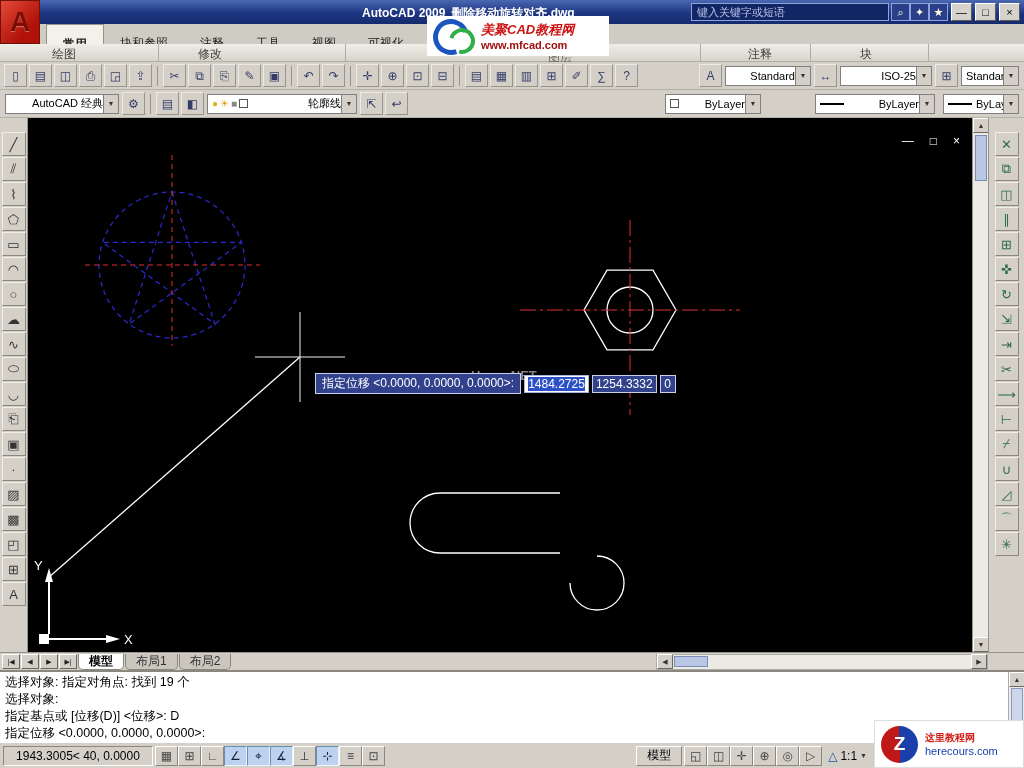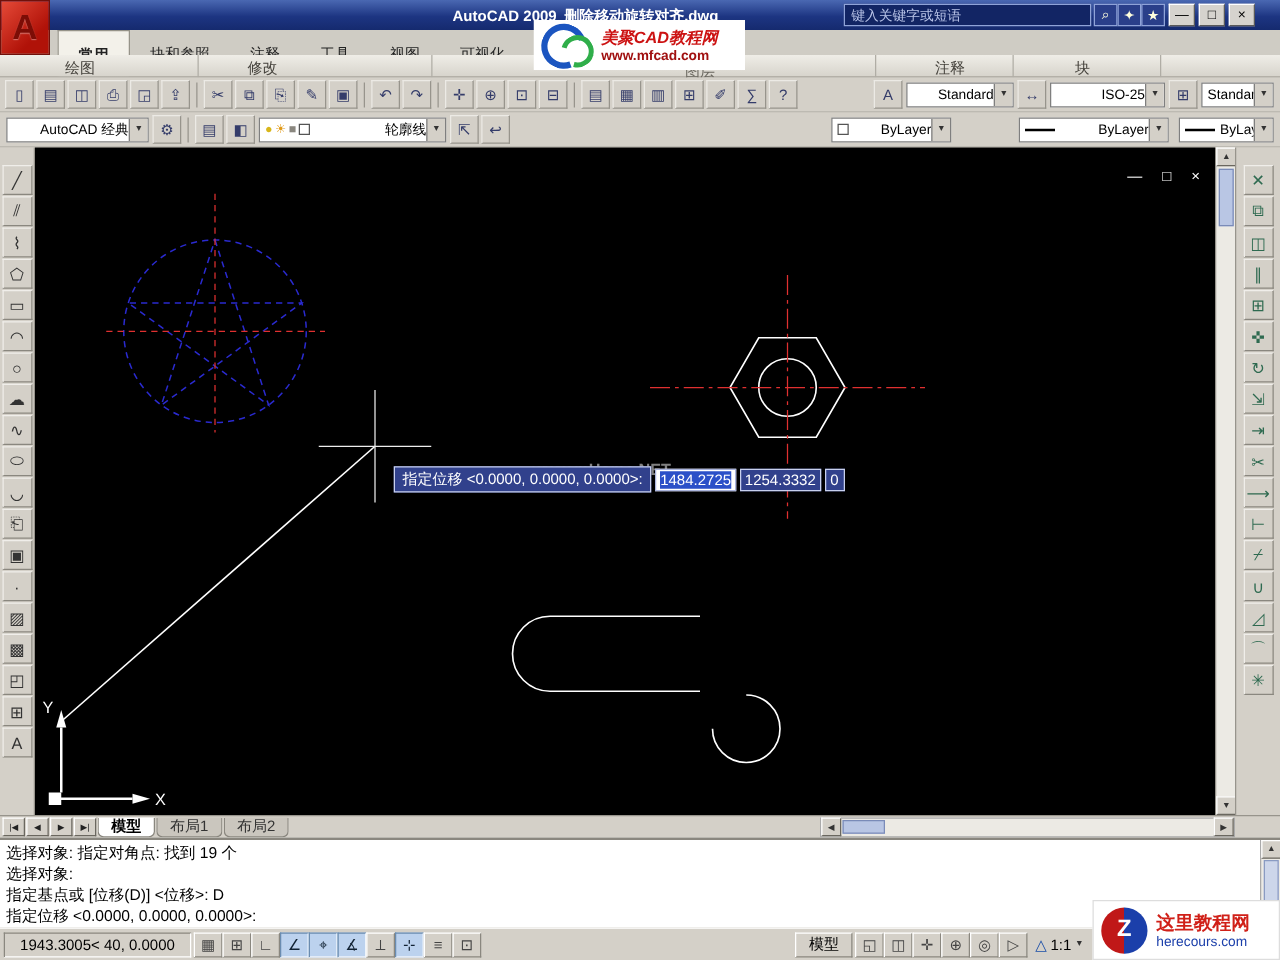--- a/index.html
+++ b/index.html
@@ -9,21 +9,21 @@
 
   
   .titlebar { position:absolute; top:0; left:0; right:0; height:24px;
     background:linear-gradient(180deg,#4a68b2 0%,#1d3582 55%,#152a6e 100%); color:#fff; }
   .app-logo { position:absolute; left:0; top:0; width:40px; height:44px; z-index:30;
     background:linear-gradient(135deg,#e64a38 0%,#b01208 70%); border:1px solid #70100a;
     display:flex; align-items:center; justify-content:center; font-size:28px; font-weight:bold;
     color:#7c0d06; text-shadow:0 1px 1px rgba(255,255,255,.4); }
   .title-text { position:absolute; left:362px; top:5px; font-weight:bold; white-space:nowrap; }
   .title-text .doc { margin-left:6px; }
-  .title-search { position:absolute; right:20px; top:3px; display:flex; align-items:center; gap:2px; }
+  .title-search { position:absolute; right:4px; top:3px; display:flex; align-items:center; gap:2px; }
   .search-field { width:198px; height:18px; background:#122564; border:1px solid #8fa3d8;
     color:#b9c4e8; font-size:11px; padding:0 5px; display:flex; align-items:center; overflow:hidden; white-space:nowrap; }
   .title-icon { width:19px; height:18px; background:#2a3f8a; border:1px solid #8fa3d8; color:#ffd;
     font-size:11px; display:flex; align-items:center; justify-content:center; }
   .winbtn { width:21px; height:18px; background:#d6d3ce; border:1px solid; border-color:#fff #5a5a5a #5a5a5a #fff;
     color:#000; font-size:11px; display:flex; align-items:center; justify-content:center; margin-left:1px; }
 
   
   .menubar { position:absolute; top:24px; left:0; right:0; height:38px; background:#cfccc4;
     border-bottom:1px solid #a5a29a; }
@@ -120,35 +120,35 @@
   .sttbtn { width:23px; height:20px; background:#d4d0c8; border:1px solid; border-color:#fff #8a877f #8a877f #fff;
     display:flex; align-items:center; justify-content:center; font-size:12px; color:#444; }
   .sttbtn.active { background:#bcd2ee; border-color:#6a8cb0 #eef4fb #eef4fb #6a8cb0; color:#123; }
   .model-btn { padding:0 10px; height:20px; background:#d4d0c8; border:1px solid;
     border-color:#fff #8a877f #8a877f #fff; font-size:12px; display:flex; align-items:center; }
   .anno { display:flex; align-items:center; gap:3px; padding:0 4px; height:20px; }
   .anno-a { color:#1a4ea8; font-weight:bold; }
   .arrow-sm { font-size:7px; color:#333; }
 
   
-  .wm-top { position:absolute; left:427px; top:16px; width:169px; height:40px; background:#fff; z-index:40;
+  .wm-top { position:absolute; left:427px; top:16px; width:182px; height:40px; background:#fff; z-index:40;
     display:flex; align-items:center; gap:5px; padding:14px 5px; }
   .wm-top-logo { width:44px; height:36px; position:relative; flex:none; }
   .wm-top-logo::before { content:""; position:absolute; left:1px; top:1px; width:26px; height:26px;
     border-radius:50%; border:5px solid #1b55c0; border-right-color:transparent; transform:rotate(25deg); }
   .wm-top-logo::after { content:""; position:absolute; right:1px; bottom:0; width:18px; height:18px;
     border-radius:50%; border:4px solid #2fae4a; border-left-color:transparent; transform:rotate(-30deg); }
   .wm-top-title { color:#cc1212; font-weight:bold; font-size:13px; font-style:italic; white-space:nowrap; }
   .wm-top-url { color:#a01010; font-weight:bold; font-size:11px; }
   .wm-bottom { position:absolute; right:0; bottom:0; width:150px; height:48px; background:#fff; z-index:50;
     border:1px solid #ddd; display:flex; align-items:center; gap:7px; padding:4px 6px; }
   .wm-logo { width:37px; height:37px; border-radius:50%; flex:none;
     background:conic-gradient(#1b3faa 0 50%, #c01818 50% 100%);
     color:#fff; display:flex; align-items:center; justify-content:center; font-size:19px; font-weight:bold; }
-  .wm-title { color:#d02018; font-weight:bold; font-size:15px; white-space:nowrap; }
+  .wm-title { color:#d02018; font-weight:bold; font-size:10px; white-space:nowrap; }
   .wm-url { color:#1b3faa; font-size:11px; }
 </style>
 </head>
 <body>
 
 <div id="window">
 
   <div class="titlebar">
     <div class="title-text">
       <span>AutoCAD 2009</span><span class="doc">删除移动旋转对齐.dwg</span>

